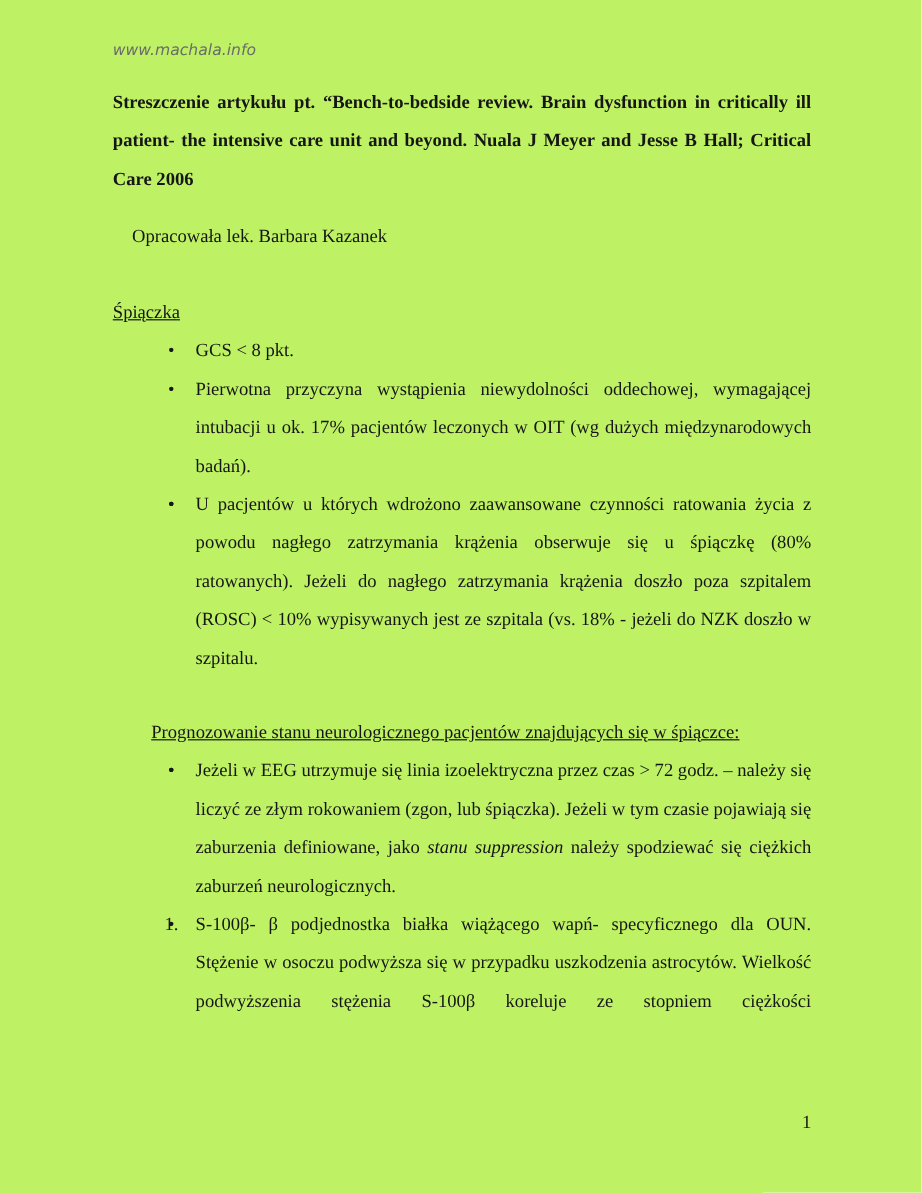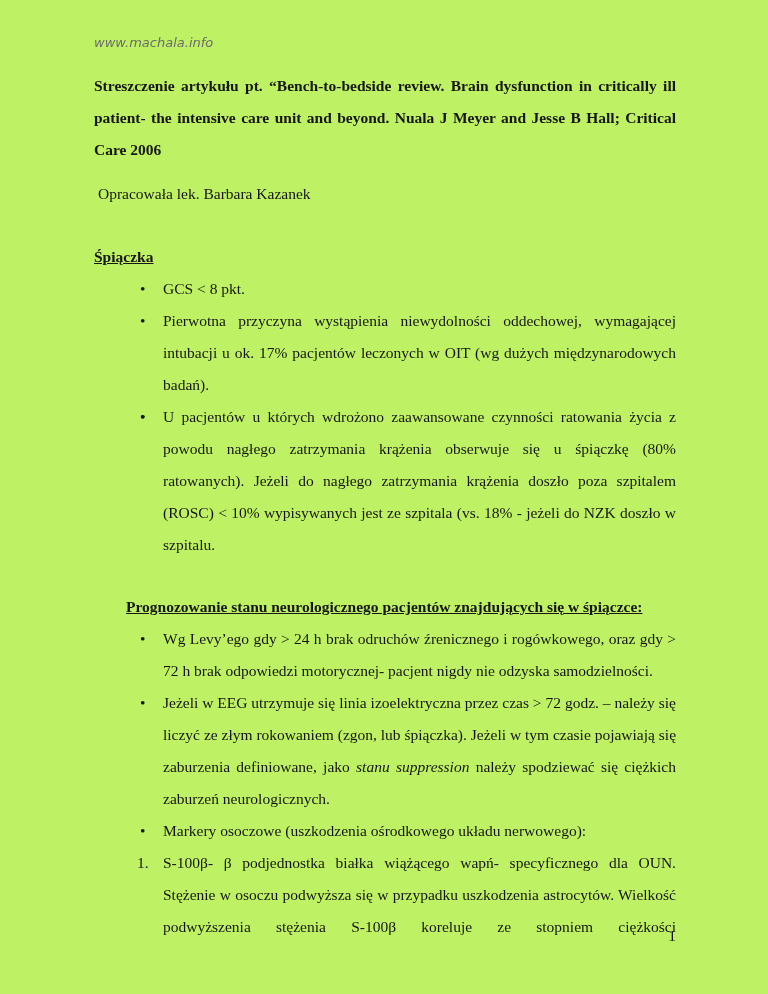--- a/index.html
+++ b/index.html
@@ -26,25 +26,25 @@
     font-size: 13px;
     line-height: 18px;
     color: #6b6b6b;
   }
   .doc-title {
     margin: 18px 0 12px 0;
     font-weight: 700;
     text-align: justify;
   }
   .author-line {
-    margin: 4px;
+    margin: 16px;
   }
   .section-heading {
     margin: 31px 0 0 0;
-    font-weight: 700;
+    font-weight: 400;
     font-size: inherit;
     line-height: inherit;
     text-decoration: underline;
   }
   .section-heading.indented {
     margin-left: 32px;
     margin-top: 30px;
   }
   ul.bullet-list {
     list-style: none;
@@ -109,29 +109,27 @@
       <span class="bullet-marker">•</span>
       <span>U pacjentów u których wdrożono zaawansowane czynności ratowania życia z powodu nagłego zatrzymania krążenia obserwuje się u śpiączkę (80% ratowanych). Jeżeli do nagłego zatrzymania krążenia doszło poza szpitalem (ROSC) &lt; 10% wypisywanych jest ze szpitala (vs. 18% - jeżeli do NZK doszło w szpitalu.</span>
     </li>
   </ul>
 
   <h2 class="section-heading indented">Prognozowanie stanu neurologicznego pacjentów znajdujących się w śpiączce:</h2>
 
   <ul class="bullet-list">
     <li class="bullet-item">
       <span class="bullet-marker">•</span>
-      <span>Wg Levy’ego gdy &gt; 24 h brak odruchów źrenicznego i rogówkowego, oraz gdy &gt; 72 h brak odpowiedzi motorycznej- pacjent nigdy nie odzyska samodzielności.</span>
     </li>
     <li class="bullet-item">
       <span class="bullet-marker">•</span>
       <span>Jeżeli w EEG utrzymuje się linia izoelektryczna przez czas &gt; 72 godz. – należy się liczyć ze złym rokowaniem (zgon, lub śpiączka). Jeżeli w tym czasie pojawiają się zaburzenia definiowane, jako </span><span class="italic">stanu suppression</span><span> należy spodziewać się ciężkich zaburzeń neurologicznych.</span>
     </li>
     <li class="bullet-item">
       <span class="bullet-marker">•</span>
-      <span>Markery osoczowe (uszkodzenia ośrodkowego układu nerwowego):</span>
     </li>
   </ul>
 
   <p class="numbered-item">
     <span class="numbered-label">1.</span>
     <span>S-100β- β podjednostka białka wiążącego wapń- specyficznego dla OUN. Stężenie w osoczu podwyższa się w przypadku uszkodzenia astrocytów. Wielkość podwyższenia stężenia S-100β koreluje ze stopniem ciężkości</span>
   </p>
 
   <div class="page-number">1</div>
 

